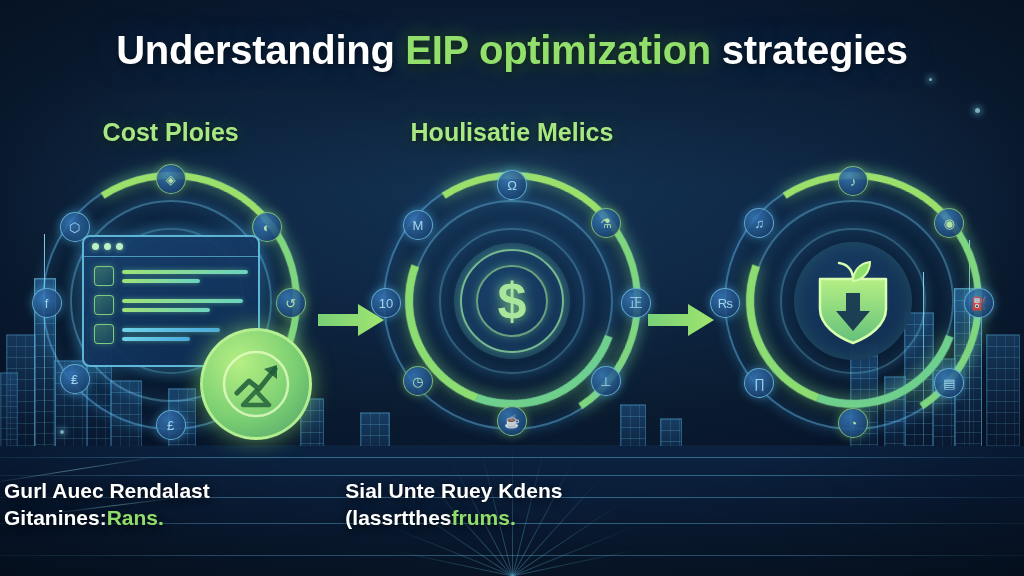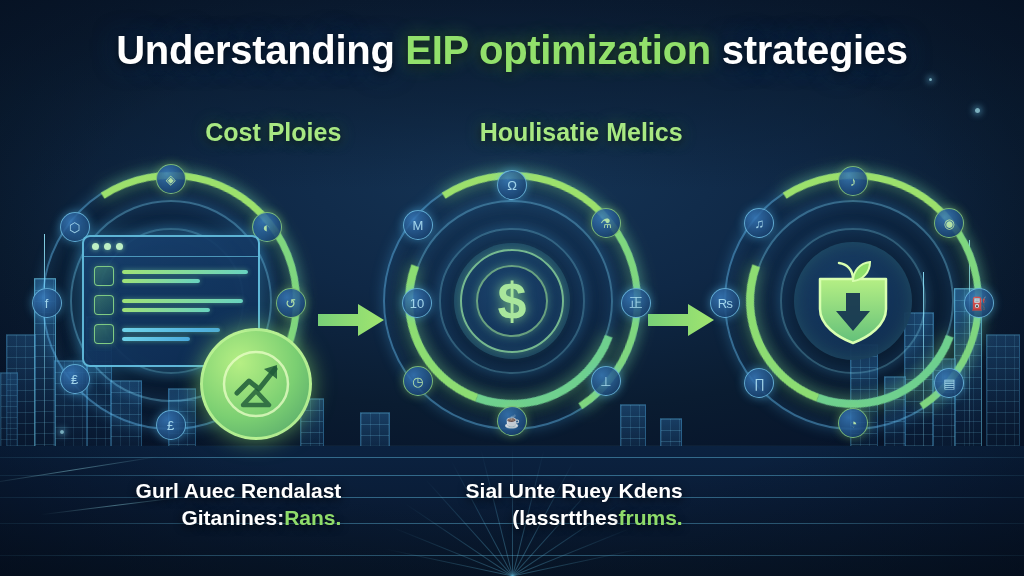--- a/index.html
+++ b/index.html
@@ -79,21 +79,21 @@
     text-shadow:0 2px 10px rgba(0,0,0,.75), 0 0 24px rgba(20,60,110,.8);
     white-space:nowrap;
   }
   .title .accent { color:#92e06b; text-shadow:0 2px 10px rgba(0,0,0,.7), 0 0 18px rgba(120,220,90,.45); }
 
   
   .cols { position:absolute; top:118px; left:0; right:0; height:420px; display:flex; }
   .col { flex:1; position:relative; }
 
   .col-heading {
-    position:absolute; top:0; left:0; right:0; text-align:right;
+    position:absolute; top:0; left:0; right:0; text-align:center;
     font-size:25px; font-weight:bold; color:#a8e882;
     text-shadow:0 2px 8px rgba(0,0,0,.7), 0 0 16px rgba(110,210,90,.35);
     white-space:nowrap;
   }
 
   .cluster { position:absolute; top:48px; left:50%; transform:translateX(-50%);
     width:270px; height:270px; }
 
   .ring {
     position:absolute; border-radius:50%;
@@ -184,21 +184,21 @@
     background:radial-gradient(circle at 45% 40%, rgba(26,66,108,.92), rgba(13,38,72,.95));
     display:flex; align-items:center; justify-content:center; position:relative;
     box-shadow:inset 0 0 20px rgba(90,190,160,.25);
   }
 
   
   .flow-arrow { position:absolute; top:50%; transform:translateY(-50%); width:66px; height:34px; }
 
   
   .caption {
-    position:absolute; bottom:6px; left:4px; right:0; text-align:right;
+    position:absolute; bottom:6px; left:4px; right:0; text-align:left;
     font-size:21px; font-weight:bold; color:#ffffff; line-height:1.32;
     text-shadow:0 2px 8px rgba(0,0,0,.8);
     white-space:nowrap;
   }
   .caption .accent { color:#8fdc6a; text-shadow:0 2px 8px rgba(0,0,0,.7); }
 </style>
 </head>
 <body>
 
 <div id="stage">
@@ -340,21 +340,21 @@
       <div class="cluster">
         <div class="ring outer"></div>
         <div class="ring mid"></div>
         <div class="ring inner"></div>
         <div class="ring-green"></div>
         <div class="ring-green b"></div>
 
         <div class="node" style="left:120px; top:4px;">Ω</div>
         <div class="node" style="left:26px;  top:44px;">М</div>
         <div class="node grn" style="left:214px;top:42px;">⚗</div>
-        <div class="node" style="left:-6px;  top:122px;margin-left:31px;">10</div>
+        <div class="node" style="left:-6px;  top:122px;">10</div>
         <div class="node" style="left:244px; top:122px;">正</div>
         <div class="node grn" style="left:26px; top:200px;">◷</div>
         <div class="node" style="left:214px;top:200px;">⊥</div>
         <div class="node grn" style="left:120px;top:240px;">☕</div>
 
         <div class="core">
           <div class="dollar-core">
             <span class="c1"></span>
             <span class="c2"></span>
             <span class="dollar-glyph">$</span>

